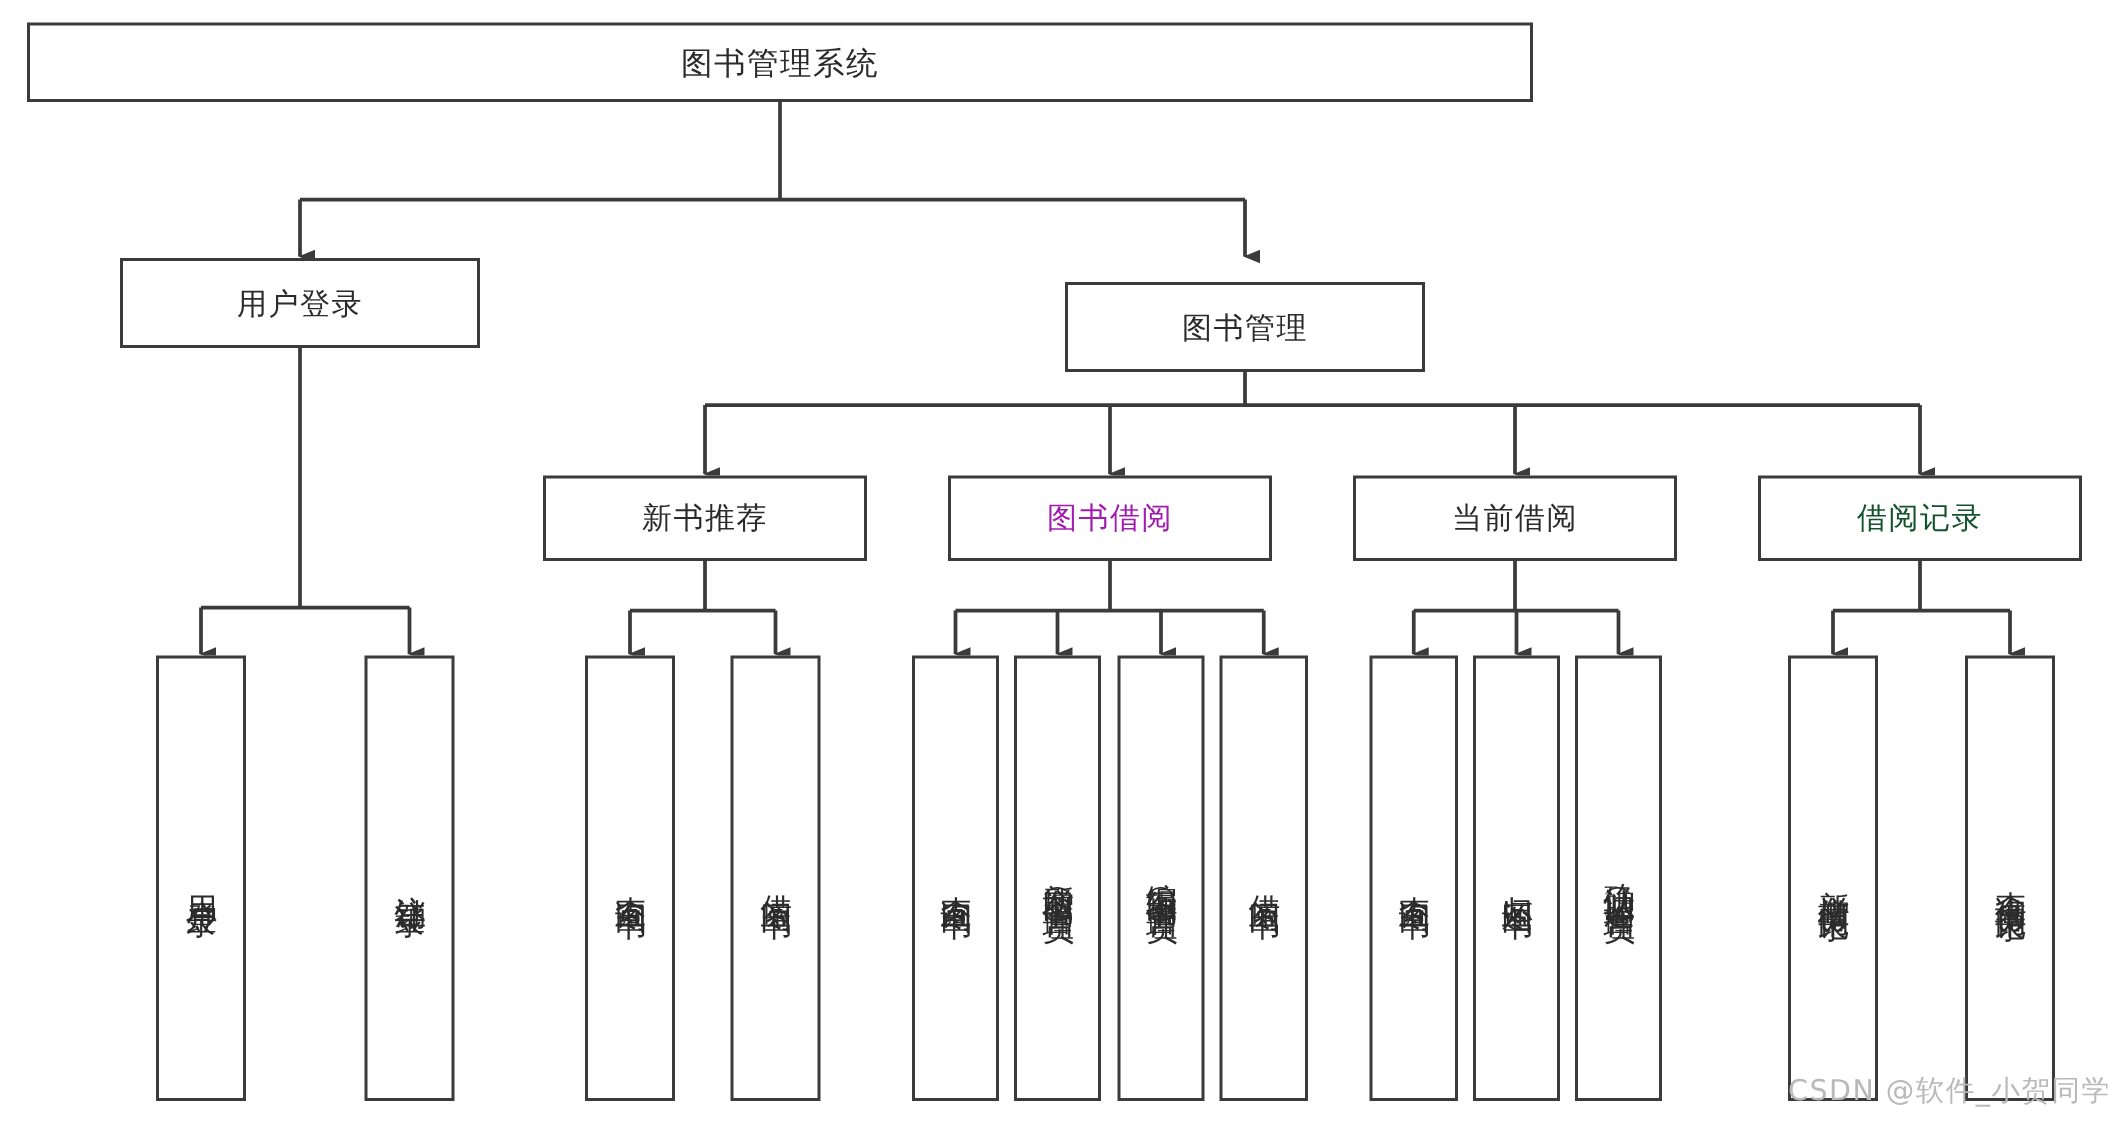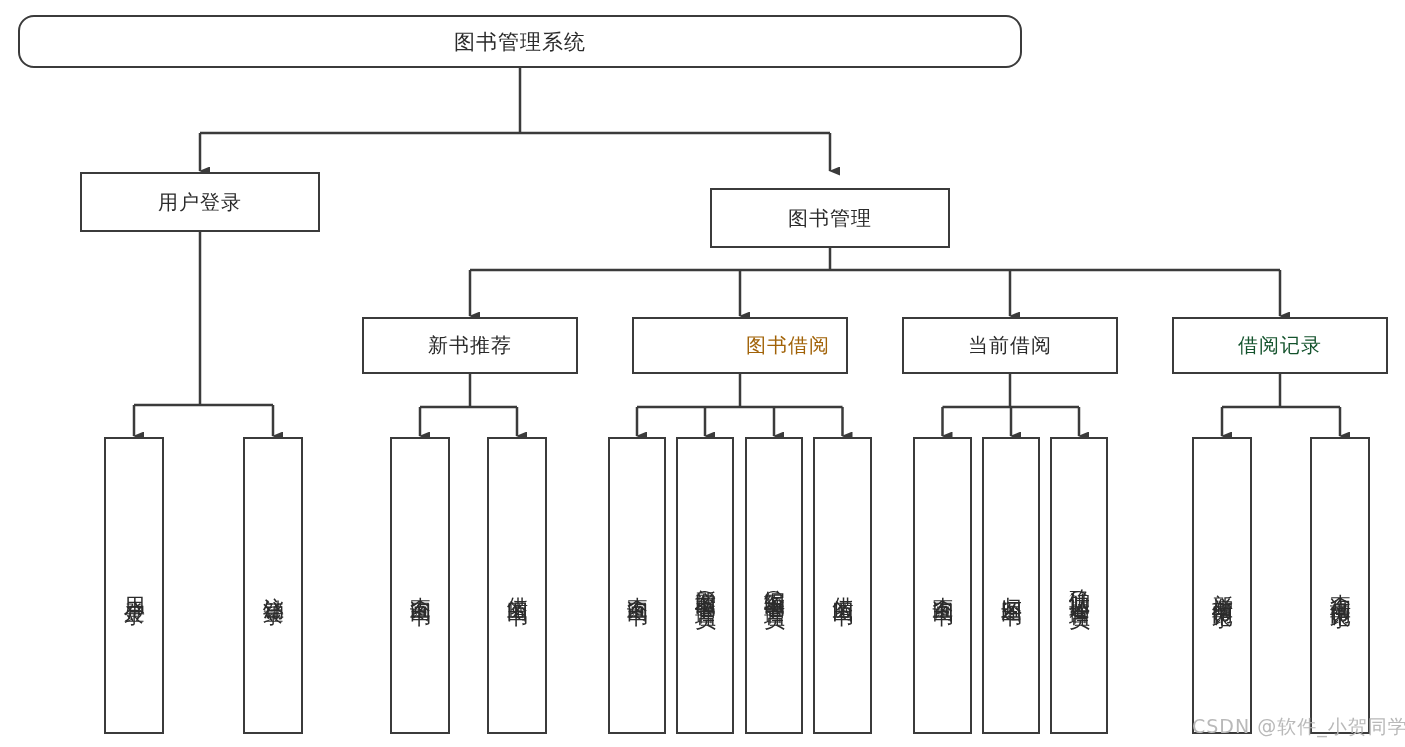--- a/index.html
+++ b/index.html
@@ -69,34 +69,34 @@
         <line x1="942.5" y1="407" x2="942.5" y2="436" stroke="#3b3b3b" stroke-width="2.5" marker-end="url(#arrowhead)"></line>
         <line x1="1011" y1="407" x2="1011" y2="436" stroke="#3b3b3b" stroke-width="2.5" marker-end="url(#arrowhead)"></line>
         <line x1="1079" y1="407" x2="1079" y2="436" stroke="#3b3b3b" stroke-width="2.5" marker-end="url(#arrowhead)"></line>
         <line x1="1280" y1="374" x2="1280" y2="407" stroke="#3b3b3b" stroke-width="2.5"></line>
         <line x1="1222" y1="407" x2="1340" y2="407" stroke="#3b3b3b" stroke-width="2.5"></line>
         <line x1="1222" y1="407" x2="1222" y2="436" stroke="#3b3b3b" stroke-width="2.5" marker-end="url(#arrowhead)"></line>
         <line x1="1340" y1="407" x2="1340" y2="436" stroke="#3b3b3b" stroke-width="2.5" marker-end="url(#arrowhead)"></line>
       </g>
   </svg>
   <div id="nodes">
-      <div class="node-box root" style="left: 18px; top: 15px; width: 1004px; height: 53px; border-color: rgb(59, 59, 59); border-radius: 16px;">
+      <div class="node-box root" style="left: 18px; top: 15px; width: 1004px; height: 53px; border-color: rgb(59, 59, 59);">
         <span class="node-label" style="color: rgb(43, 43, 43);">图书管理系统</span>
       </div>
       <div class="node-box" style="left: 80px; top: 172px; width: 240px; height: 60px; border-color: rgb(59, 59, 59);">
         <span class="node-label" style="color: rgb(43, 43, 43);">用户登录</span>
       </div>
       <div class="node-box" style="left: 710px; top: 188px; width: 240px; height: 60px; border-color: rgb(59, 59, 59);">
         <span class="node-label" style="color: rgb(43, 43, 43);">图书管理</span>
       </div>
       <div class="node-box" style="left: 362px; top: 317px; width: 216px; height: 57px; border-color: rgb(59, 59, 59);">
         <span class="node-label" style="color: rgb(43, 43, 43); border-radius: 11px;">新书推荐</span>
       </div>
       <div class="node-box" style="left: 632px; top: 317px; width: 216px; height: 57px; border-color: rgb(59, 59, 59);">
-        <span class="node-label" style="color: #a16207; margin-left: 48px;">图书借阅</span>
+        <span class="node-label" style="color: #a21caf;">图书借阅</span>
       </div>
       <div class="node-box" style="left: 902px; top: 317px; width: 216px; height: 57px; border-color: rgb(59, 59, 59); text-align: center;">
         <span class="node-label" style="color: rgb(43, 43, 43);">当前借阅</span>
       </div>
       <div class="node-box" style="left: 1172px; top: 317px; width: 216px; height: 57px; border-color: rgb(59, 59, 59);">
         <span class="node-label" style="color: #14532d;">借阅记录</span>
       </div>
       <div class="node-box vertical" style="left: 104px; top: 437px; width: 60px; height: 297px; border-color: rgb(59, 59, 59);">
         <span class="node-label" style="color: rgb(43, 43, 43);">用户登录</span>
       </div>

